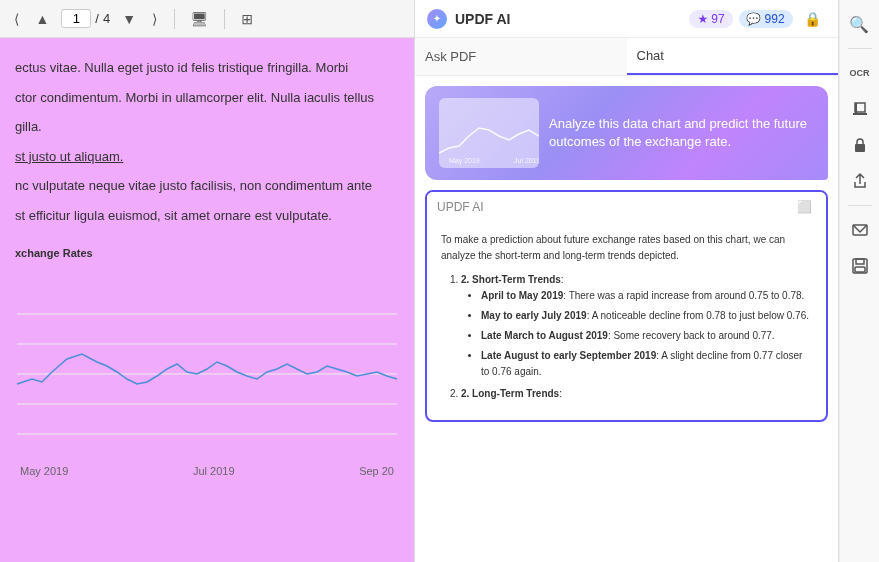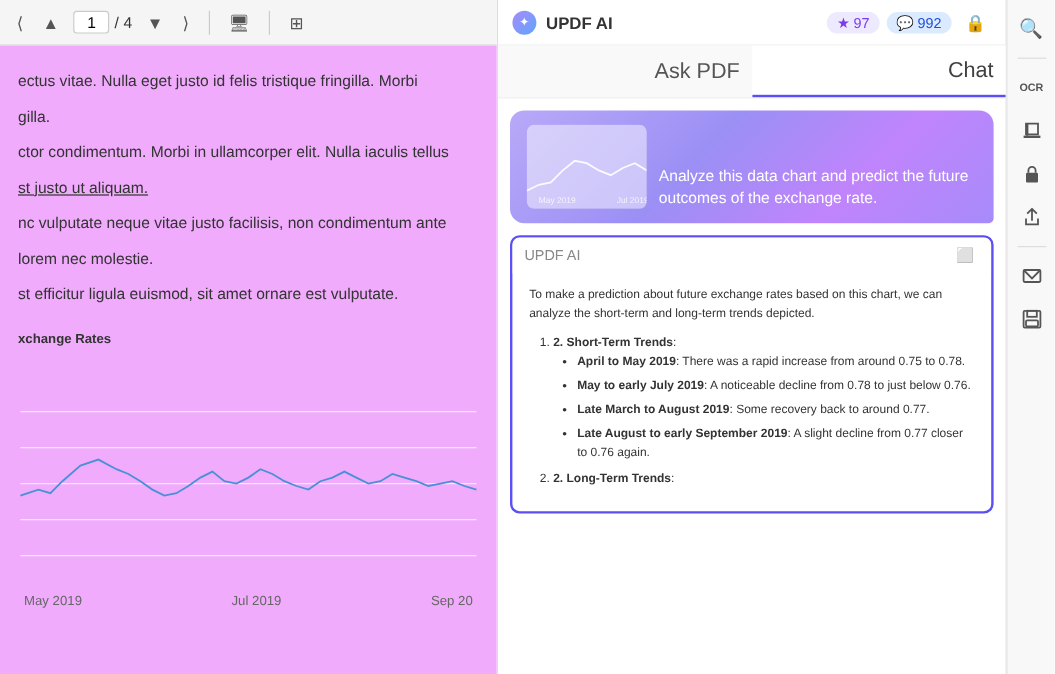--- a/index.html
+++ b/index.html
@@ -176,22 +176,22 @@
 
     .ai-tabs {
       display: flex;
       border-bottom: 1px solid #eee;
       flex-shrink: 0;
     }
 
     .ai-tab {
       flex: 1;
       padding: 10px;
-      text-align: right;
-      font-size: 18px;
+      text-align: left;
+      font-size: 13px;
       cursor: pointer;
       color: #555;
       background: #f9f9f9;
       border: none;
     }
 
     .ai-tab.active {
       background: #fff;
       color: #404040;
       font-weight: 500;
@@ -208,21 +208,21 @@
     }
 
     
     .user-message {
       background: linear-gradient(135deg, #b8a9f8 0%, #9b8ff5 40%, #c084fc 70%, #a78bfa 100%);
       border-radius: 12px 12px 4px 12px;
       padding: 12px 14px;
       max-width: 100%;
       display: flex;
       gap: 10px;
-      align-items: flex-end;
+      align-items: center;
     }
 
     .user-message-chart {
       width: 100px;
       height: 70px;
       background: rgba(255,255,255,0.3);
       border-radius: 6px;
       flex-shrink: 0;
       overflow: hidden;
     }
@@ -329,25 +329,24 @@
     </div>
     <button class="toolbar-btn">▼</button>
     <button class="toolbar-btn">⟩</button>
     <div class="toolbar-sep"></div>
     <button class="toolbar-btn">🖥</button>
     <div class="toolbar-sep"></div>
     <button class="toolbar-btn">⊞</button>
   </div>
   <div class="pdf-content">
     <div class="pdf-text-block">ectus vitae. Nulla eget justo id felis tristique fringilla. Morbi</div>
+    <div class="pdf-text-block">ctor condimentum. Morbi in ullamcorper elit. Nulla iaculis tellus</div>
     <div class="pdf-text-block">gilla.</div>
-    <div class="pdf-text-block">ctor condimentum. Morbi in ullamcorper elit. Nulla iaculis tellus</div>
     <div class="pdf-text-block"><span class="pdf-underline">st justo ut aliquam.</span></div>
     <div class="pdf-text-block">nc vulputate neque vitae justo facilisis, non condimentum ante</div>
-    <div class="pdf-text-block">lorem nec molestie.</div>
     <div class="pdf-text-block">st efficitur ligula euismod, sit amet ornare est vulputate.</div>
 
     <div class="chart-section">
       <div class="chart-title">xchange Rates</div>
       <div class="chart-container">
         <svg width="100%" height="170" viewBox="0 0 380 170">
 
           <line x1="0" y1="30" x2="380" y2="30" stroke="#eee" stroke-width="1"></line>
           <line x1="0" y1="60" x2="380" y2="60" stroke="#eee" stroke-width="1"></line>
           <line x1="0" y1="90" x2="380" y2="90" stroke="#eee" stroke-width="1"></line>

